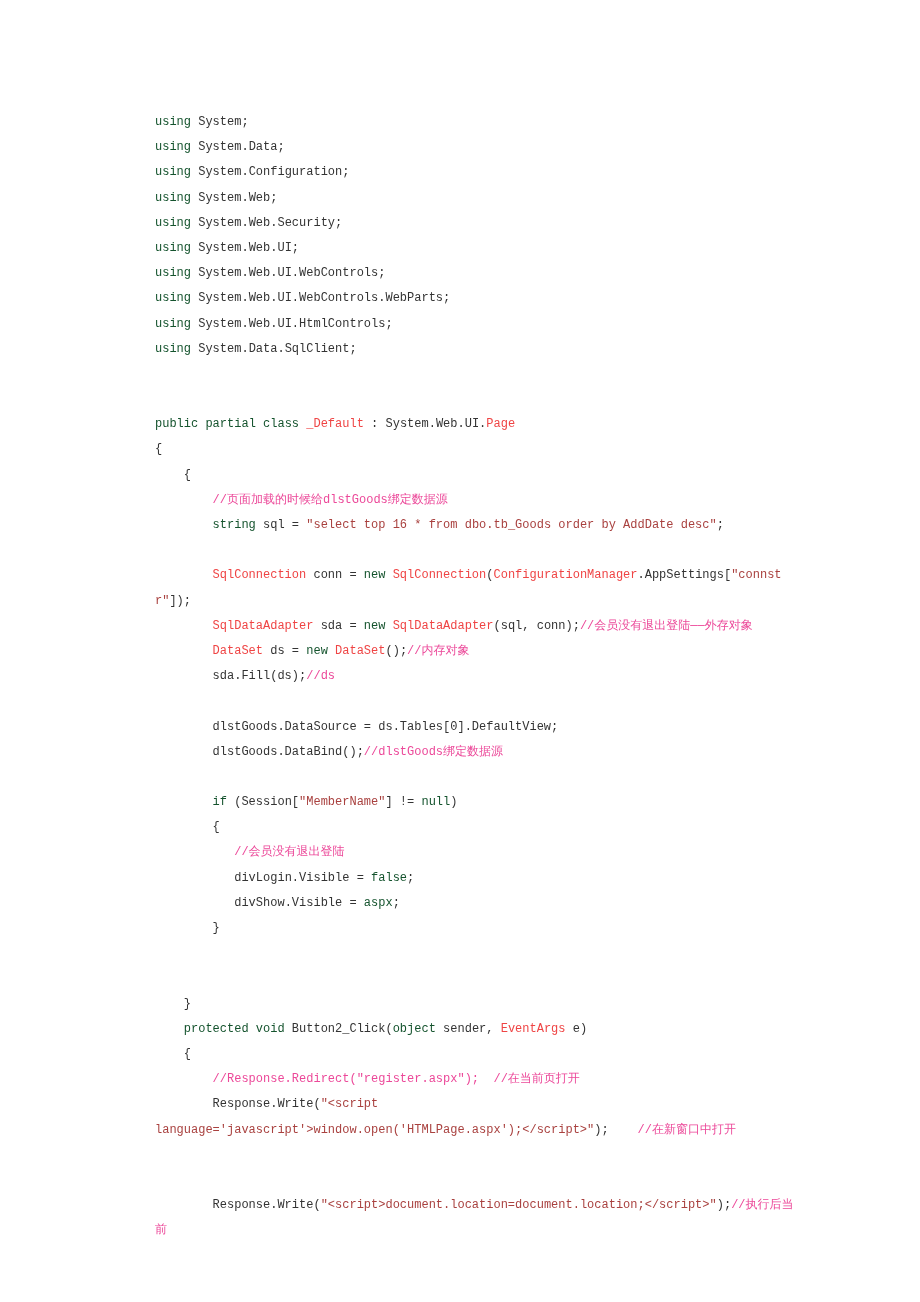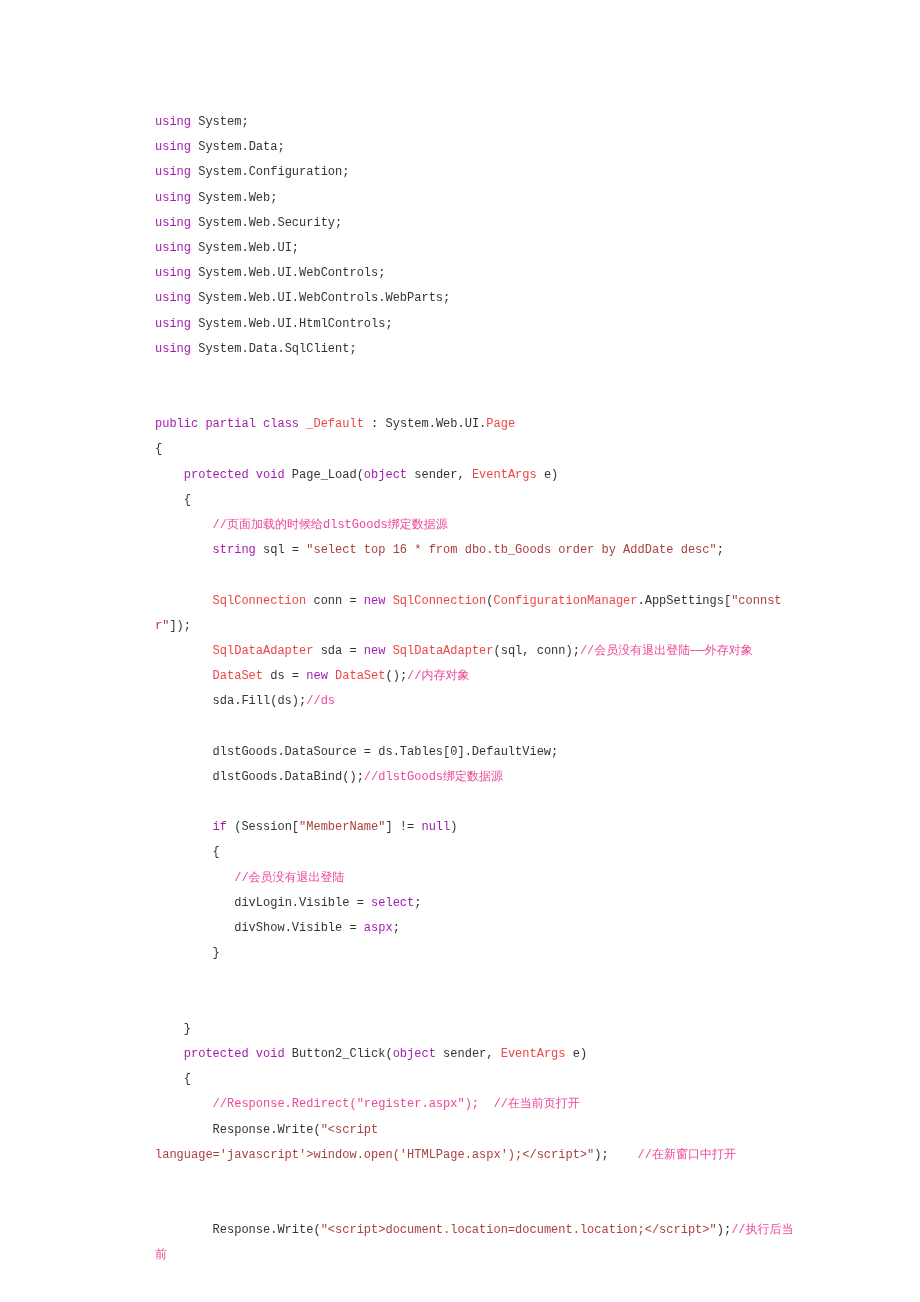--- a/index.html
+++ b/index.html
@@ -15,21 +15,21 @@
   .page {
     padding: 110px 120px 60px 155px;
     box-sizing: border-box;
   }
   pre {
     margin: 0;
     font-family: inherit;
     white-space: pre-wrap;
     word-break: break-all;
   }
-  .kw { color: #a21caf; }
+  .kw { color: #14532d; }
   .type { color: #ef4444; }
   .str { color: #a9413f; }
   .cmt { color: #ec4899; }
 </style>
 </head>
 <body>
 
 <div class="page">
 <pre><span><span class="kw">using</span> System;</span>
 <span><span class="kw">using</span> System.Data;</span>
@@ -38,37 +38,36 @@
 <span><span class="kw">using</span> System.Web.Security;</span>
 <span><span class="kw">using</span> System.Web.UI;</span>
 <span><span class="kw">using</span> System.Web.UI.WebControls;</span>
 <span><span class="kw">using</span> System.Web.UI.WebControls.WebParts;</span>
 <span><span class="kw">using</span> System.Web.UI.HtmlControls;</span>
 <span><span class="kw">using</span> System.Data.SqlClient;</span>
 
 
 <span><span class="kw">public</span> <span class="kw">partial</span> <span class="kw">class</span> <span class="type">_Default</span> : System.Web.UI.<span class="type">Page</span></span>
 {
-<span>    <span class="kw">protected</span> <span class="kw">void</span> Page_Load(<span class="kw">object</span> sender, <span class="type">EventArgs</span> e)</span>
     {
 <span class="cmt">        //页面加载的时候给dlstGoods绑定数据源</span>
 <span>        <span class="kw">string</span> sql = <span class="str">"select top 16 * from dbo.tb_Goods order by AddDate desc"</span>;</span>
 
 <span>        <span class="type">SqlConnection</span> conn = <span class="kw">new</span> <span class="type">SqlConnection</span>(<span class="type">ConfigurationManager</span>.AppSettings[<span class="str">"connstr"</span>]);</span>
 <span>        <span class="type">SqlDataAdapter</span> sda = <span class="kw">new</span> <span class="type">SqlDataAdapter</span>(sql, conn);<span class="cmt">//会员没有退出登陆——外存对象</span></span>
 <span>        <span class="type">DataSet</span> ds = <span class="kw">new</span> <span class="type">DataSet</span>();<span class="cmt">//内存对象</span></span>
 <span>        sda.Fill(ds);<span class="cmt">//ds</span></span>
 
 <span>        dlstGoods.DataSource = ds.Tables[0].DefaultView;</span>
 <span>        dlstGoods.DataBind();<span class="cmt">//dlstGoods绑定数据源</span></span>
 
 <span>        <span class="kw">if</span> (Session[<span class="str">"MemberName"</span>] != <span class="kw">null</span>)</span>
 <span>        {</span>
 <span class="cmt">           //会员没有退出登陆</span>
-<span>           divLogin.Visible = <span class="kw">select</span>;</span>
+<span>           divLogin.Visible = <span class="kw">false</span>;</span>
 <span>           divShow.Visible = <span class="kw">aspx</span>;</span>
 <span>        }</span>
 
 
 <span>    }</span>
 <span>    <span class="kw">protected</span> <span class="kw">void</span> Button2_Click(<span class="kw">object</span> sender, <span class="type">EventArgs</span> e)</span>
 <span>    {</span>
 <span class="cmt">        //Response.Redirect("register.aspx");  //在当前页打开</span>
 <span>        Response.Write(<span class="str">"&lt;script</span></span>
 <span><span class="str">language='javascript'&gt;window.open('HTMLPage.aspx');&lt;/script&gt;"</span>);    <span class="cmt">//在新窗口中打开</span></span>

